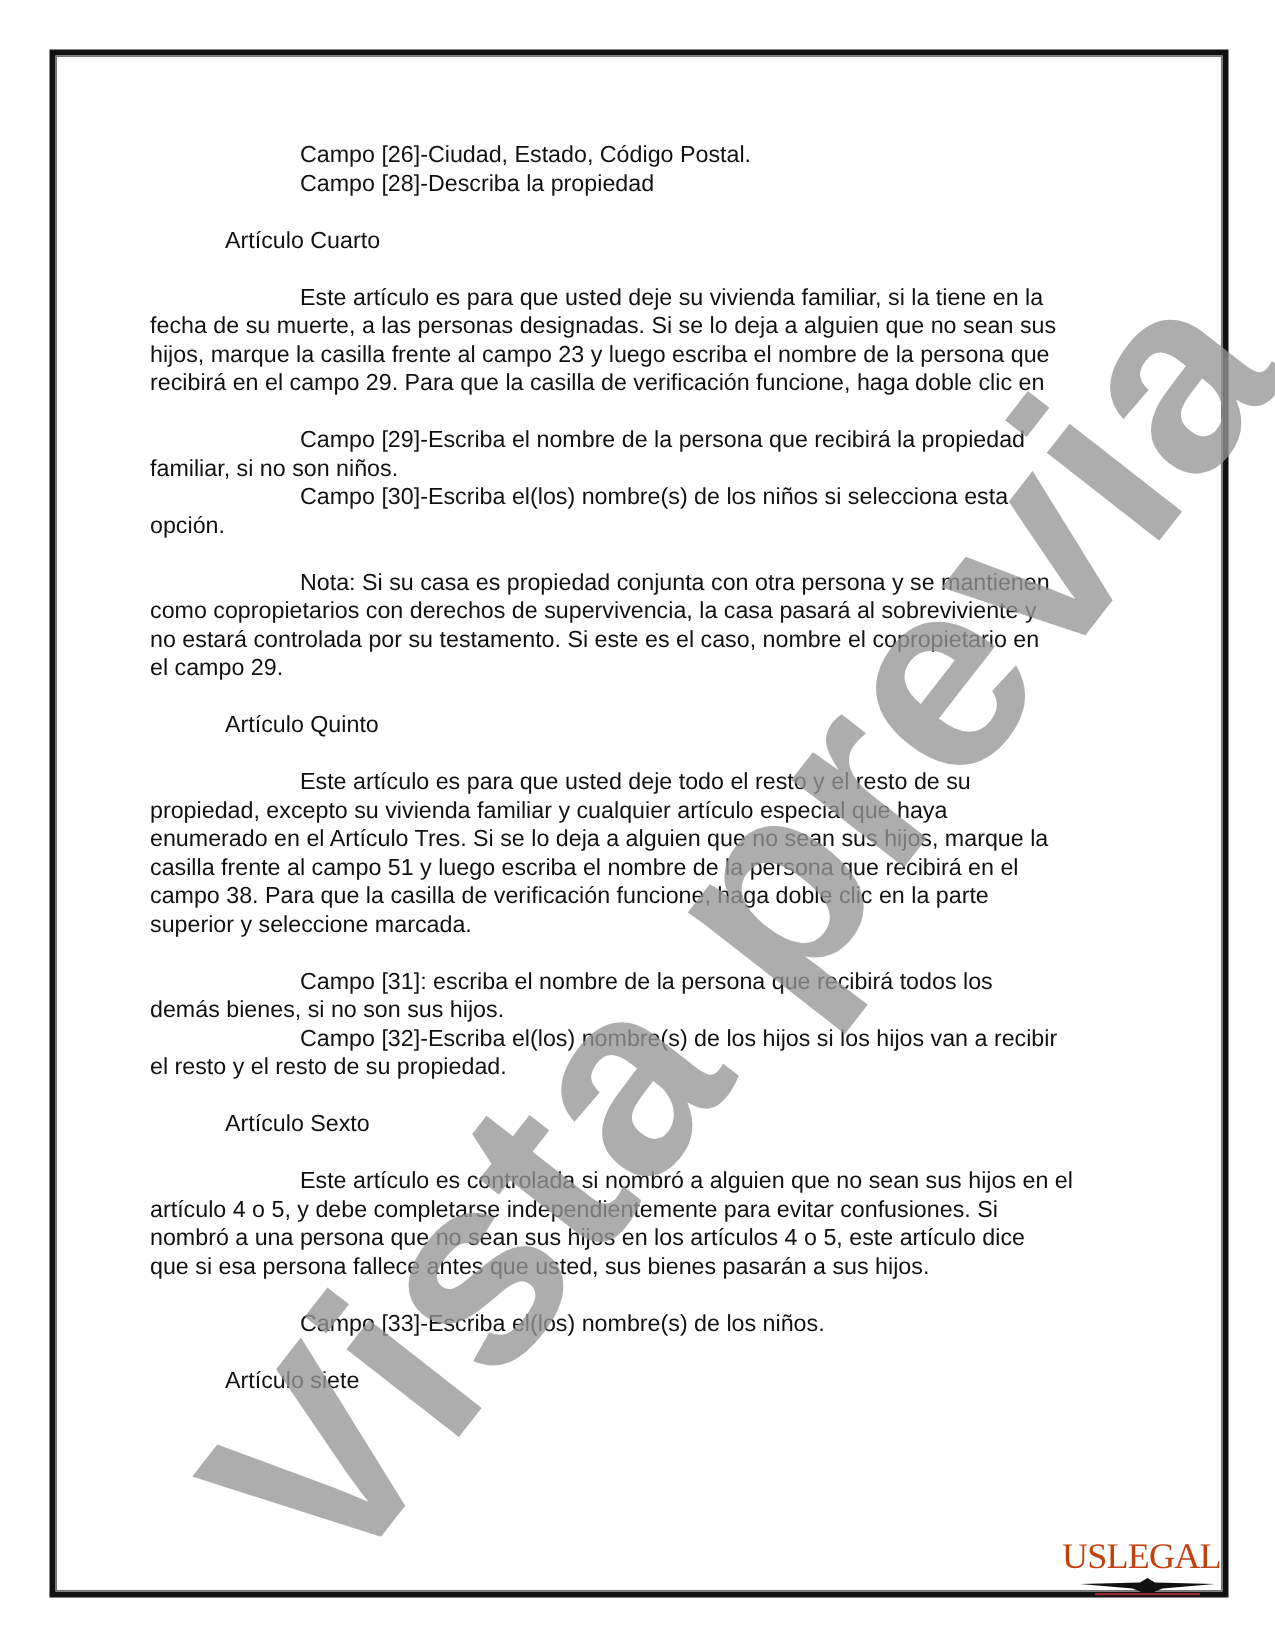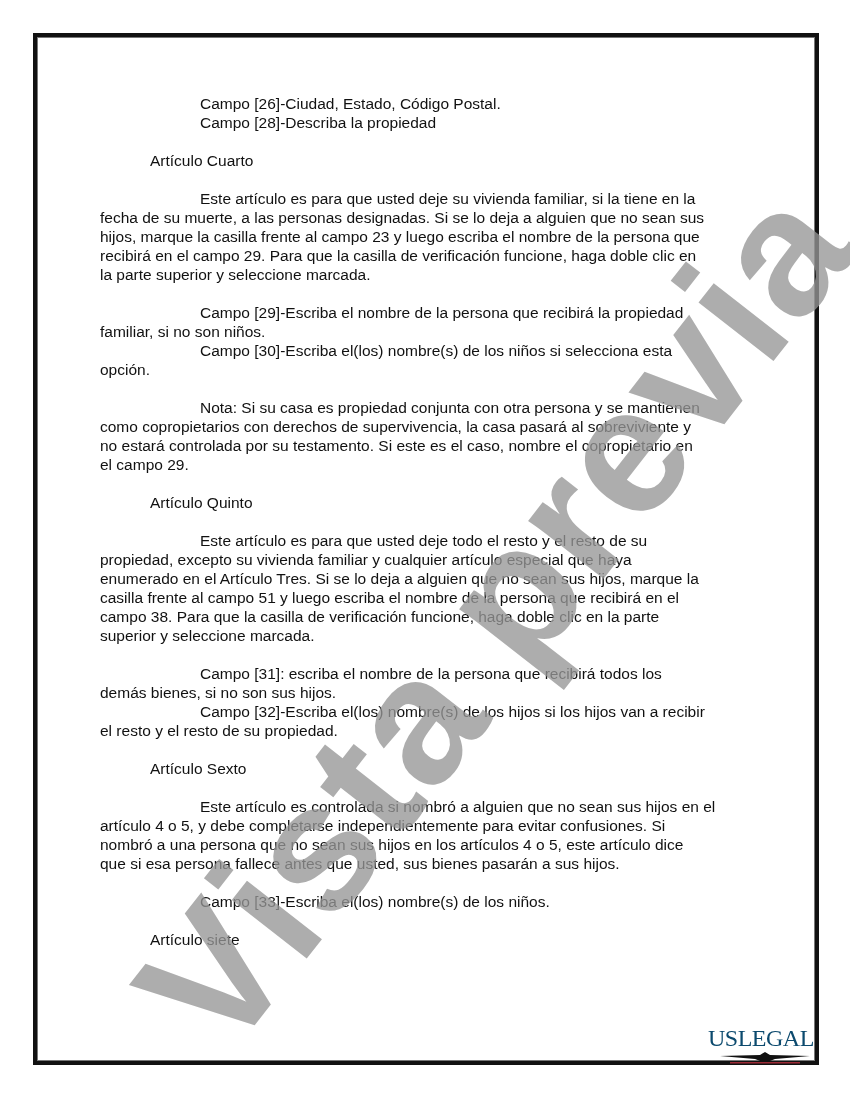--- a/index.html
+++ b/index.html
@@ -6,41 +6,40 @@
   body { width: 850px; height: 1100px; position: relative; overflow: hidden; font-family: "Liberation Sans", sans-serif; color: #111; }
   .frame-outer { position: absolute; left: 33px; top: 33px; width: 786px; height: 1032px; border: 4px solid #111; box-sizing: border-box; }
   .frame-inner { position: absolute; left: 37px; top: 37px; width: 778px; height: 1024px; border: 1px solid #777; box-sizing: border-box; }
   .content { position: absolute; left: 100px; top: 94px; width: 660px; font-size: 15.5px; line-height: 19px; }
   .line { white-space: pre; }
   .ind { padding-left: 100px; }
   .heading { font-weight: normal; padding-left: 50px; }
   .gap { height: 19px; }
   .watermark { position: absolute; left: 40px; top: 420px; font-size: 180px; font-weight: bold; color: rgba(150,150,150,0.78); transform: rotate(-52deg); transform-origin: 0 0; white-space: nowrap; letter-spacing: 2px; pointer-events: none; top: 960px; left: 95px; }
   .logo { position: absolute; left: 708px; top: 1025px; width: 115px; height: 40px; }
-  .logo-text { font-family: "Liberation Serif", serif; font-size: 24px; color: #0c4a6e; letter-spacing: -0.5px; position: absolute; left: 0; top: 0; }
+  .logo-text { font-family: "Liberation Serif", serif; font-size: 24px; color: #c2410c; letter-spacing: -0.5px; position: absolute; left: 0; top: 0; }
   .logo-wings { position: absolute; left: 12px; top: 27px; }
 </style>
 </head>
 <body>
 
 <div class="frame-outer"></div>
 <div class="frame-inner"></div>
 
 <div class="content" id="content">
   <div class="line ind">Campo [26]-Ciudad, Estado, Código Postal.</div>
   <div class="line ind">Campo [28]-Describa la propiedad</div>
   <div class="gap"></div>
   <div id="sections">
       <div class="line heading">Artículo Cuarto</div>
       <div class="gap"></div>
       <div class="line ind">Este artículo es para que usted deje su vivienda familiar, si la tiene en la</div>
       <div class="line">fecha de su muerte, a las personas designadas. Si se lo deja a alguien que no sean sus</div>
       <div class="line">hijos, marque la casilla frente al campo 23 y luego escriba el nombre de la persona que</div>
       <div class="line">recibirá en el campo 29. Para que la casilla de verificación funcione, haga doble clic en</div>
-      <div class="line">la parte superior y seleccione marcada.</div>
       <div class="gap"></div>
       <div class="line ind">Campo [29]-Escriba el nombre de la persona que recibirá la propiedad</div>
       <div class="line">familiar, si no son niños.</div>
       <div class="line ind">Campo [30]-Escriba el(los) nombre(s) de los niños si selecciona esta</div>
       <div class="line">opción.</div>
       <div class="gap"></div>
       <div class="line ind">Nota: Si su casa es propiedad conjunta con otra persona y se mantienen</div>
       <div class="line">como copropietarios con derechos de supervivencia, la casa pasará al sobreviviente y</div>
       <div class="line">no estará controlada por su testamento. Si este es el caso, nombre el copropietario en</div>
       <div class="line">el campo 29.</div>

